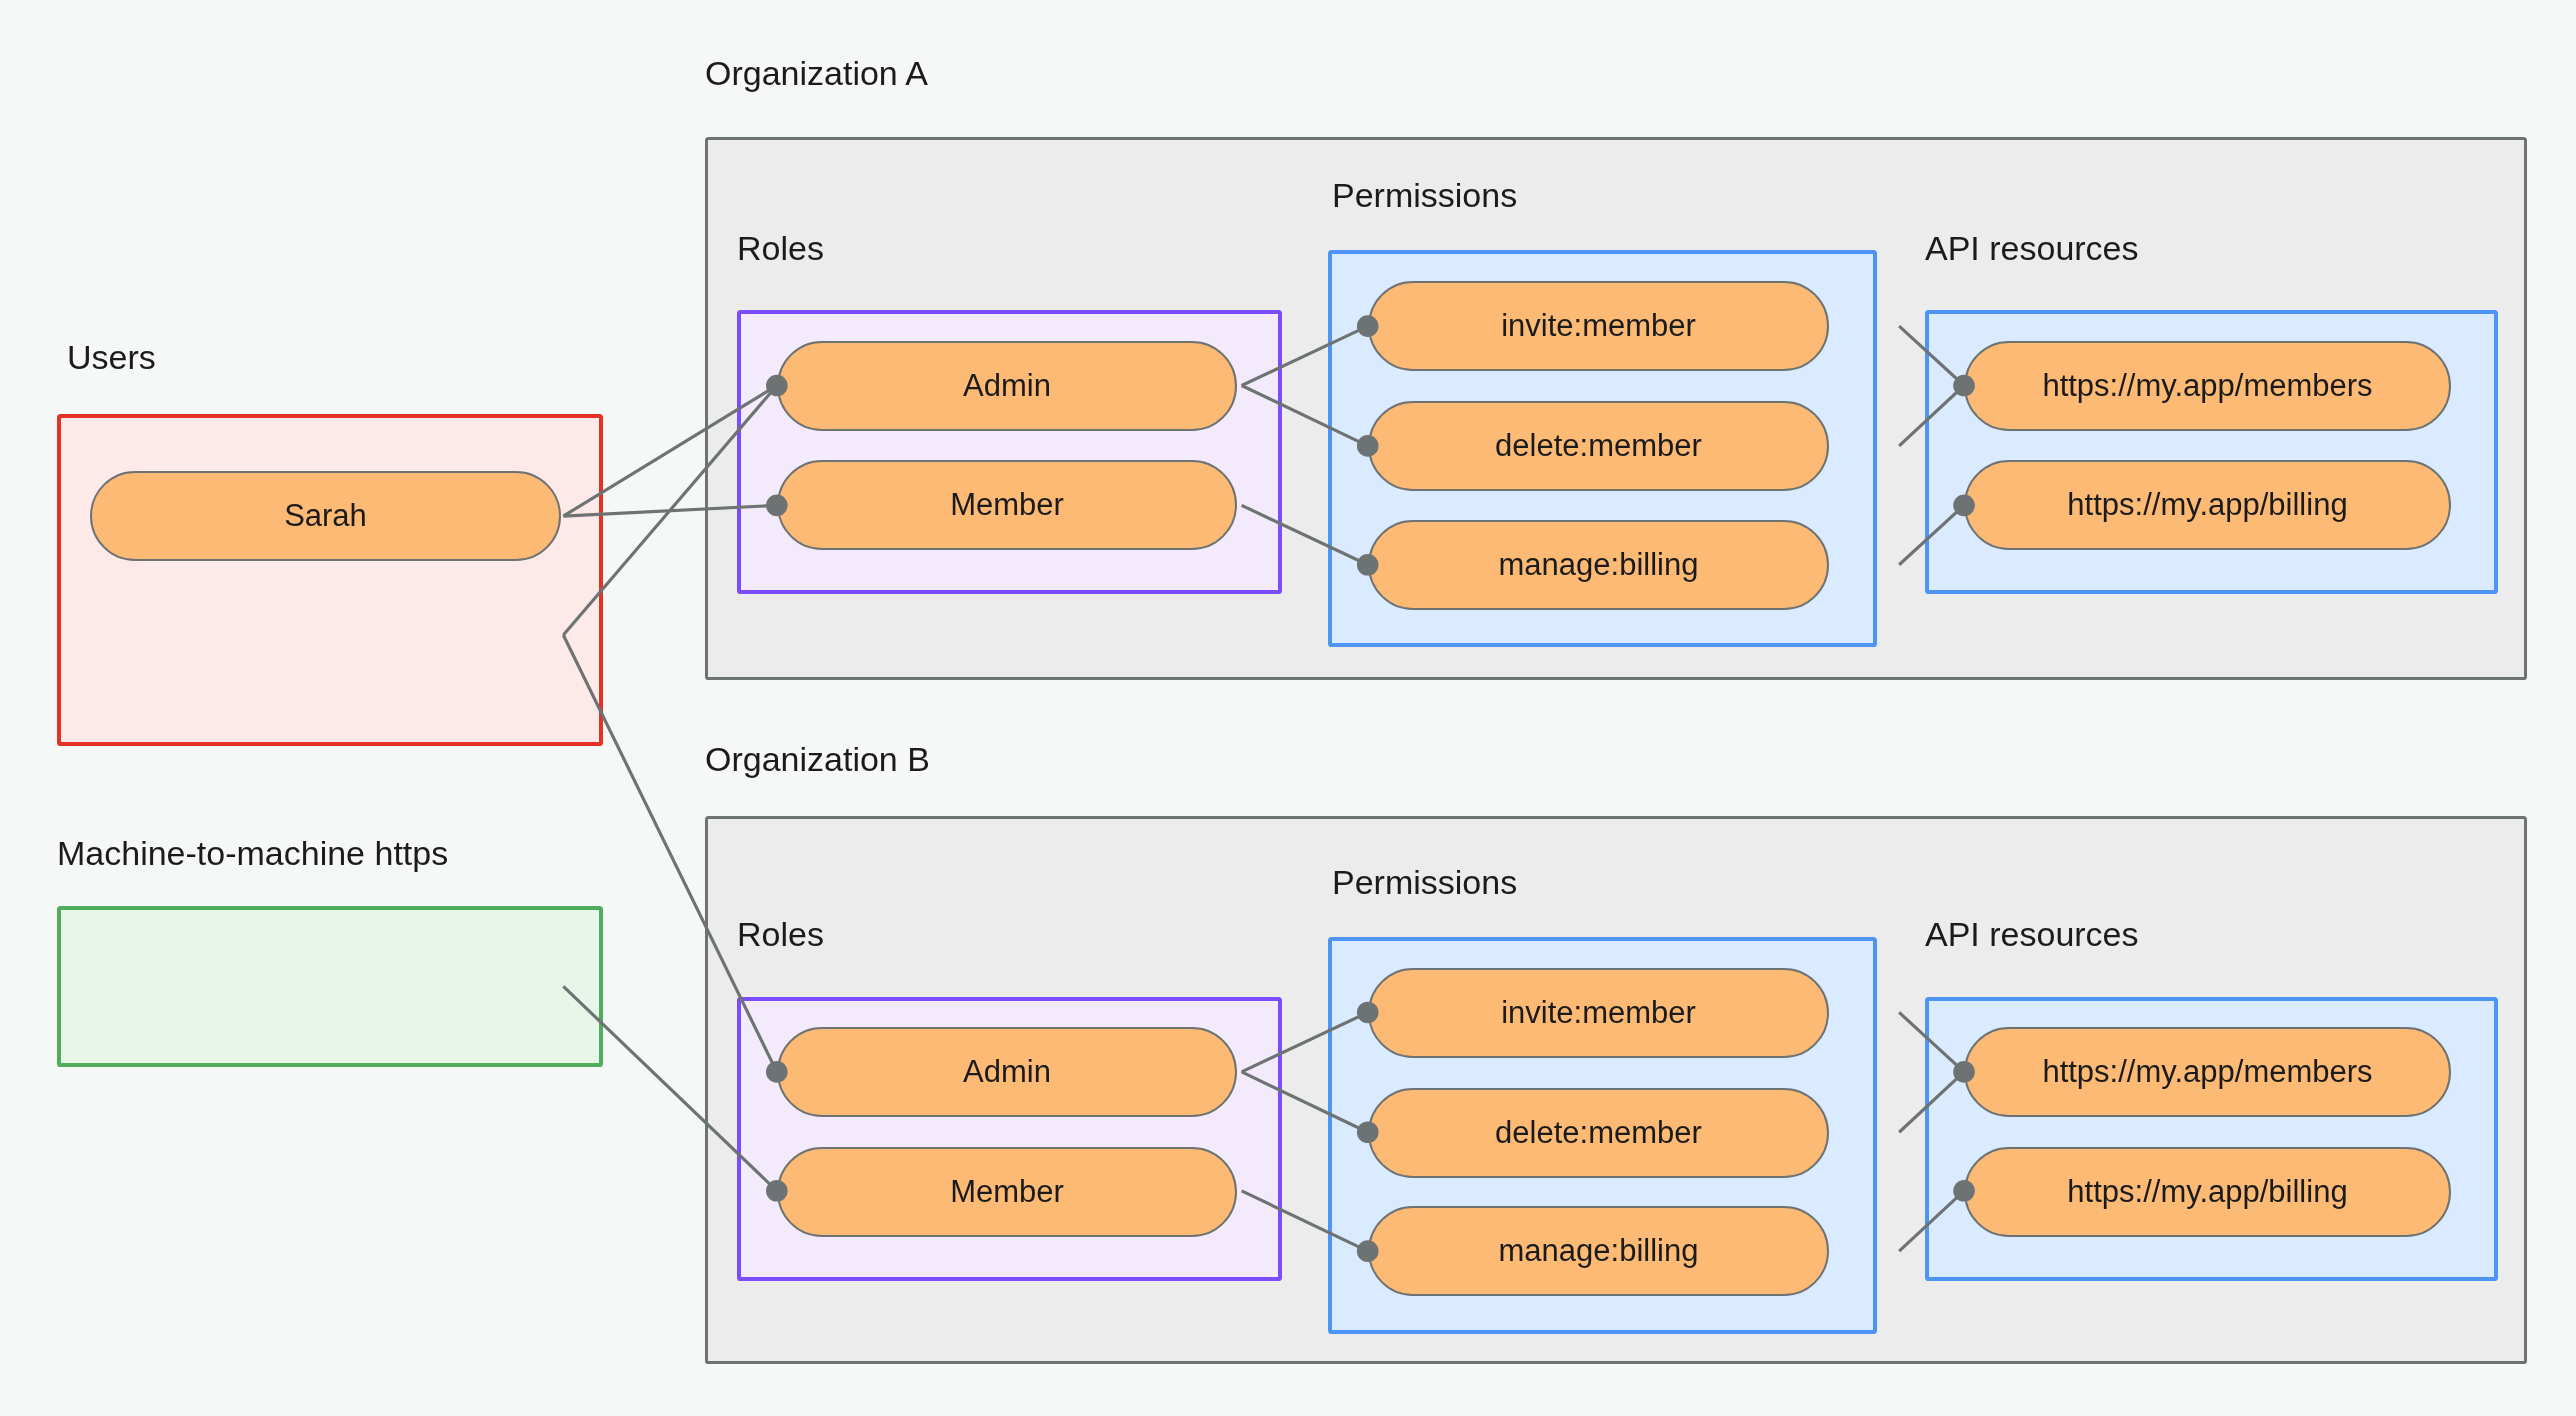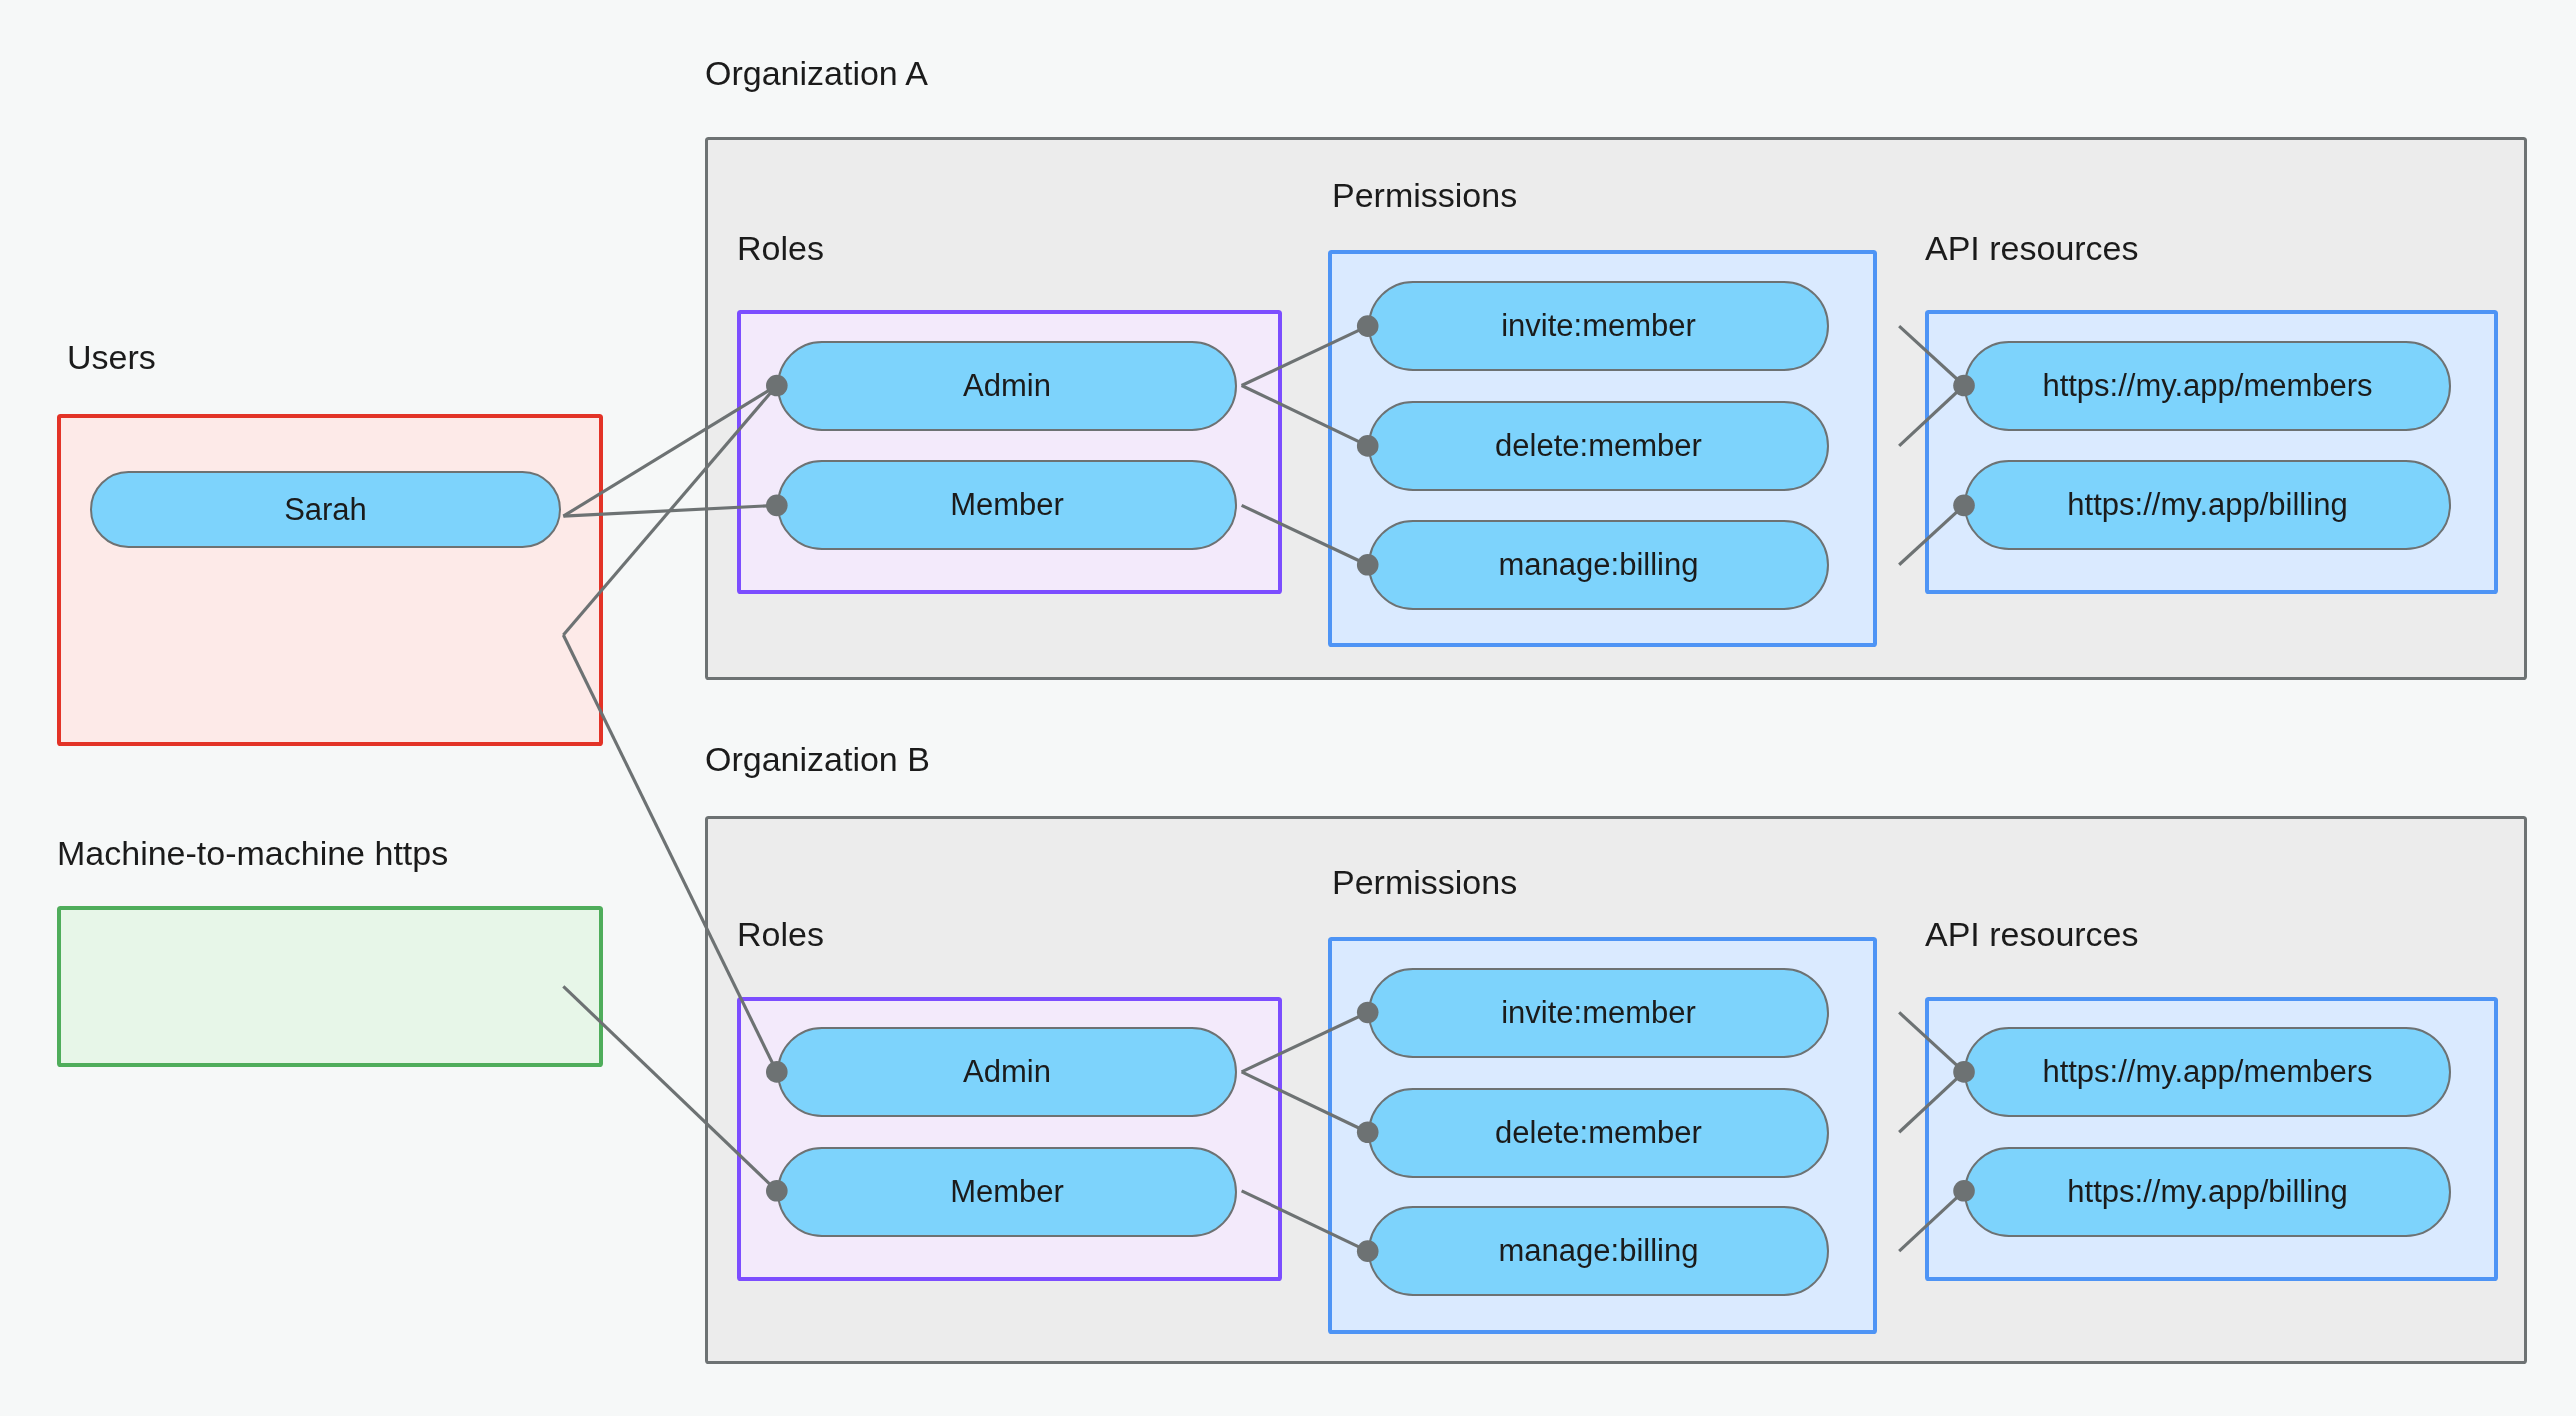--- a/index.html
+++ b/index.html
@@ -42,21 +42,21 @@
     position: absolute;
     border-radius: 3.6px;
     z-index: 2;
   }
   .cluster.red    { background: #fdeae8; border: 4.5px solid #e33327; }
   .cluster.green  { background: #e7f6e8; border: 4.5px solid #4fad5b; }
   .cluster.purple { background: #f3eafb; border: 4.5px solid #7c4dff; }
   .cluster.blue   { background: #daeaff; border: 4.5px solid #4e94f5; }
   .pill {
     position: absolute;
-    background: #7dd3fc;
+    background: #fdba74;
     border: 2.7px solid #6d7273;
     border-radius: 900px;
     display: flex;
     align-items: center;
     justify-content: center;
     font-size: 31px;
     color: #1b1b1b;
     white-space: nowrap;
     box-sizing: border-box;
     z-index: 4;
@@ -111,21 +111,21 @@
       <circle cx="1518" cy="1389" r="12"></circle>
       <circle cx="2180" cy="428" r="12"></circle>
       <circle cx="2180" cy="561" r="12"></circle>
       <circle cx="2180" cy="1190" r="12"></circle>
       <circle cx="2180" cy="1322" r="12"></circle>
     </g>
   </svg>
 
   <div class="group-label" style="left:67px; top:340px;">Users</div>
   <div class="cluster red" style="left:57px; top:414px; width:538px; height:324px;"></div>
-  <div class="pill" style="left:90px; top:471px; width:471px; height:77px;">Sarah</div>
+  <div class="pill" style="left:90px; top:471px; width:471px; height:90px;">Sarah</div>
 
   <div class="group-label" style="left:57px; top:836px;">Machine-to-machine https</div>
   <div class="cluster green" style="left:57px; top:906px; width:538px; height:153px;"></div>
 
   <div class="group-label" style="left:705px; top:56px;">Organization A</div>
   <div class="org-box" style="left:705px; top:137px; width:1816px; height:537px;"></div>
 
   <div class="group-label" style="left:737px; top:231px;">Roles</div>
   <div class="cluster purple" style="left:737px; top:310px; width:537px; height:276px;"></div>
   <div class="pill" style="left:777px; top:341px; width:460px; height:90px;">Admin</div>

